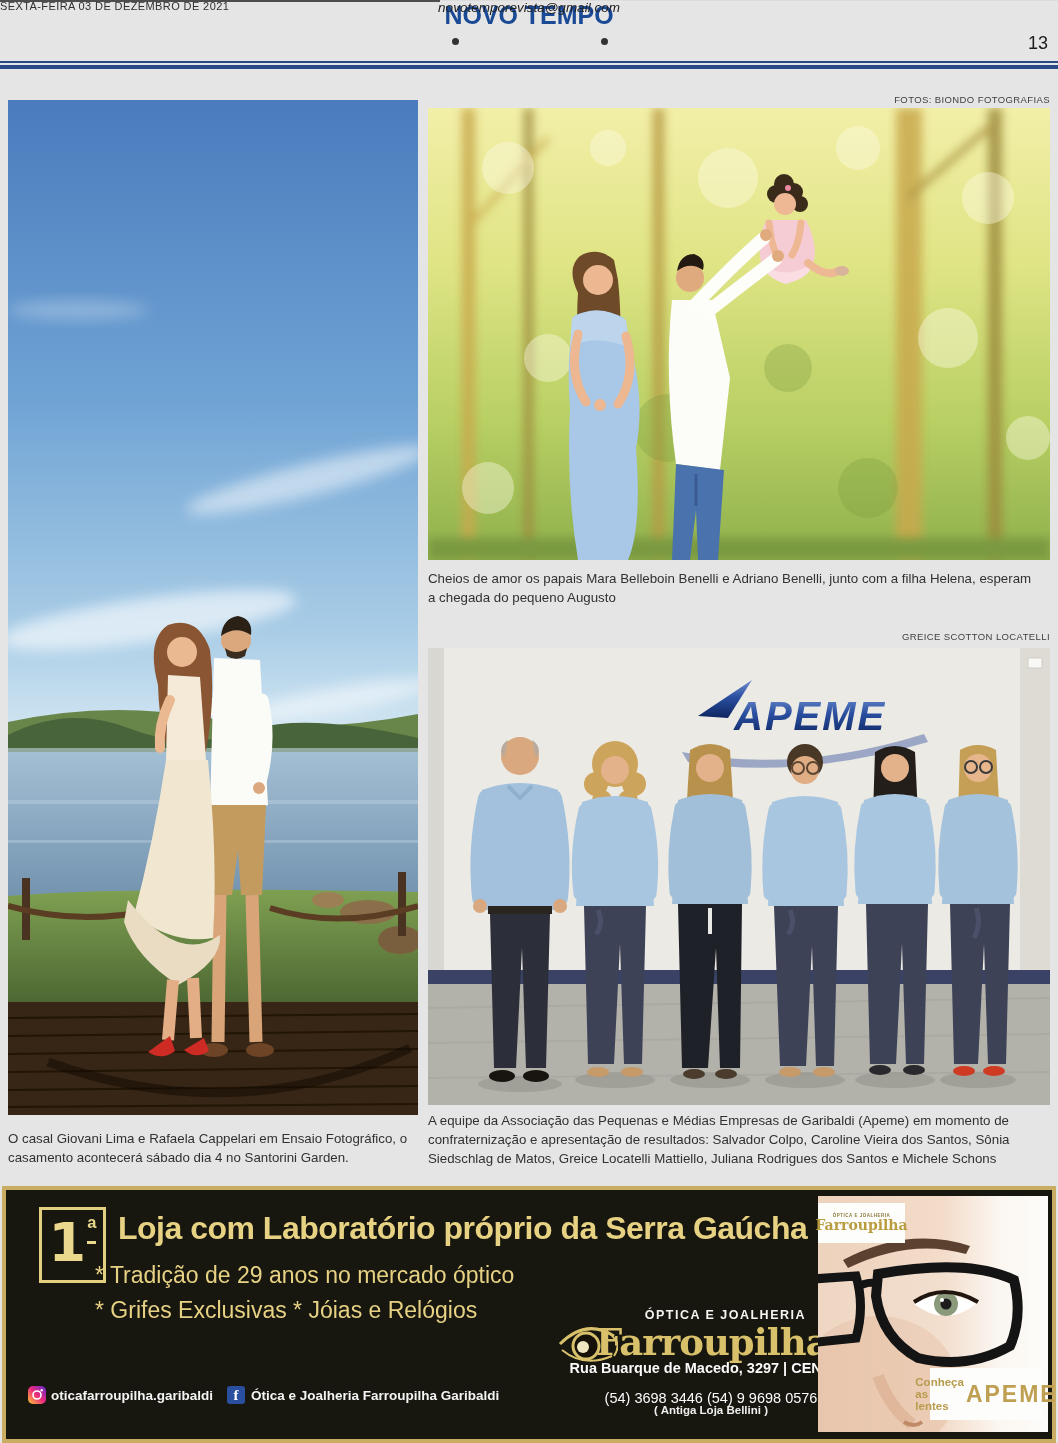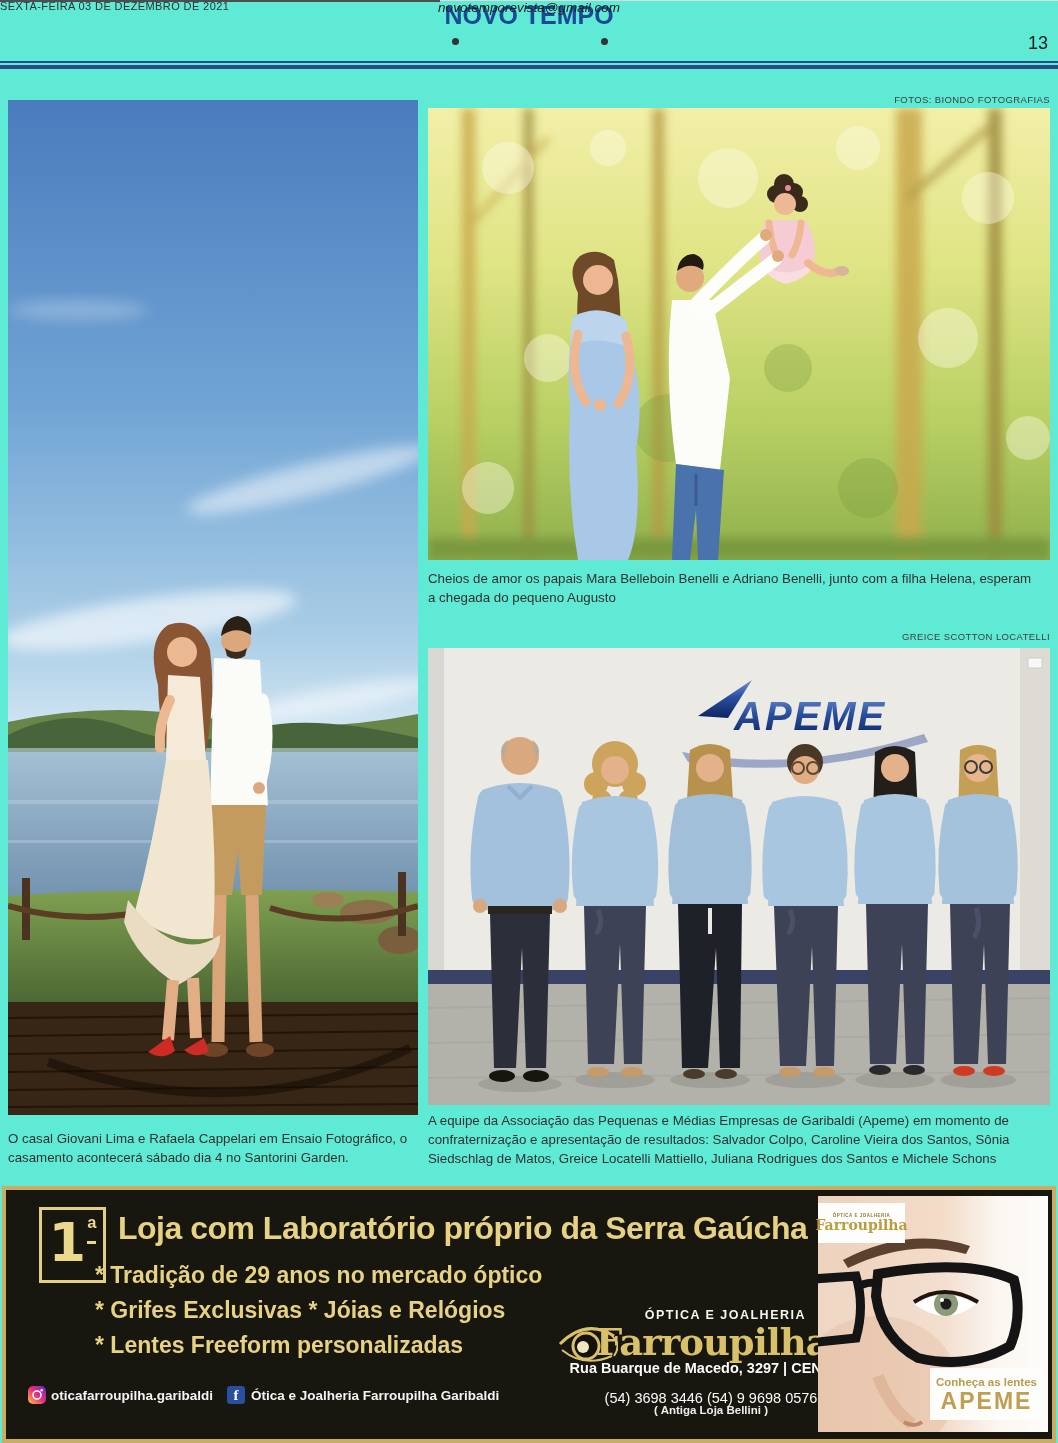--- a/index.html
+++ b/index.html
@@ -1,16 +1,16 @@
 <!DOCTYPE html>
 <html><head>
 <meta charset="utf-8">
 <style>
   html,body{margin:0;padding:0;background:#ffffff;}
-  .page{position:relative;width:1058px;height:1443px;background:#5eead4;overflow:hidden;
+  .page{position:relative;width:1058px;height:1443px;background:#e5e5e5;overflow:hidden;
         font-family:"Liberation Sans",sans-serif;color:#2e2e2e;}
   .abs{position:absolute;}
 
   
   .topline{left:0;top:21;width:1058px;height:1px;background:#dcdcdc;}
   .date{left:8;top:38;font-size:11px;letter-spacing:.4px;color:#2f2f2f;}
   .masthead{left:0;top:20;width:1058px;text-align:center;font-size:26px;font-weight:bold;
             color:#1a4a96;letter-spacing:0;transform:scaleX(.96);}
   .email{left:0;top:50;width:1058px;text-align:center;font-style:italic;font-size:13.5px;color:#222;}
   .rule{height:2px;background:#4d4d4d;top:41;}
@@ -38,21 +38,21 @@
 
   
   .ad{left:2px;top:1186px;width:1046px;height:249px;background:#17160f;border:4px solid #c8ad62;}
   .gold{color:#e7d283;}
   .badge{left:33px;top:17px;width:61px;height:70px;border:3px solid #e2cf7f;
          display:flex;align-items:flex-start;justify-content:center;}
   .badge .num{font-family:"DejaVu Sans",sans-serif;font-size:54px;font-weight:bold;line-height:66px;color:#ead88c;}
   .badge .ord{font-size:25px;font-weight:bold;color:#ead88c;border-bottom:3px solid #ead88c;
               margin-top:6px;margin-left:1px;line-height:25px;}
   .headline{left:112px;top:20px;font-size:32px;font-weight:bold;letter-spacing:-.5px;white-space:nowrap;}
-  .bullet{left:89px;font-size:23px;font-weight:bold;white-space:nowrap;}
+  .bullet{left:89px;font-size:23px;font-weight:normal;white-space:nowrap;}
   .b1{top:72px;} .b2{top:107px;} .b3{top:142px;}
   .soc-ig-icon{left:22px;top:196px;width:18px;height:18px;}
   .soc-ig-text{left:45px;top:198px;font-size:13.5px;font-weight:bold;color:#f4f4f4;}
   .soc-fb-icon{left:221px;top:196px;width:18px;height:18px;background:#2a4f9e;border-radius:3px;
                color:#fff;font-weight:bold;font-size:15px;text-align:center;line-height:18px;
                font-family:"Liberation Serif",serif;}
   .soc-fb-text{left:245px;top:198px;font-size:13.5px;font-weight:bold;color:#f4f4f4;}
 
   .brand-tagline{left:600px;top:118px;width:200px;text-align:right;font-size:12.5px;font-weight:bold;
                  color:#f5f5f0;letter-spacing:1.5px;}
@@ -62,21 +62,21 @@
   .ad-address{left:560px;top:170px;width:290px;text-align:center;font-size:14.5px;font-weight:bold;color:#fafafa;white-space:nowrap;}
   .ad-note{left:560px;top:187px;width:290px;text-align:center;font-size:11.5px;font-weight:bold;color:#eee;margin-top:27px;}
   .ad-phones{left:560px;top:200px;width:290px;text-align:center;font-size:14.5px;font-weight:normal;color:#fafafa;white-space:nowrap;}
 
   .ad-photo{left:812px;top:6px;width:230px;height:236px;}
   .mini-logo{left:812px;top:13px;width:87px;height:40px;background:#fdfdfb;
              display:flex;flex-direction:column;align-items:center;justify-content:center;}
   .mini-tag{font-size:4.5px;font-weight:bold;color:#8a7a3a;letter-spacing:.5px;}
   .mini-word{font-family:"DejaVu Serif",serif;font-weight:bold;font-size:14px;color:#b99c3f;line-height:15px;}
   .allmax{left:924px;top:178px;width:113px;height:52px;background:#fdfdfb;
-          display:flex;flex-direction:column;align-items:center;justify-content:center;gap:2px;}
+          display:flex;flex-direction:row;align-items:center;justify-content:center;gap:2px;}
   .allmax .l1{font-size:11.5px;font-weight:bold;color:#b89b4e;}
   .allmax .l2{font-size:23px;font-weight:bold;color:#bfa052;letter-spacing:2px;line-height:22px;}
 </style>
 </head>
 <body>
 
 <div class="page">
 
   <div class="abs topline"></div>
   <div class="abs date">SEXTA-FEIRA 03 DE DEZEMBRO DE 2021</div>
@@ -379,21 +379,20 @@
   <div class="abs ad">
 
     <div class="abs badge">
       <span class="num">1</span>
       <span class="ord">ª</span>
     </div>
 
     <div class="abs headline gold">Loja com Laboratório próprio da Serra Gaúcha</div>
     <div class="abs bullet gold b1">* Tradição de 29 anos no mercado óptico</div>
     <div class="abs bullet gold b2">* Grifes Exclusivas  * Jóias e Relógios</div>
-    <div class="abs bullet gold b3">* Lentes Freeform personalizadas</div>
 
     <svg class="abs soc-ig-icon" viewBox="0 0 18 18">
       <defs>
         <linearGradient id="igG" x1="0" y1="1" x2="1" y2="0">
           <stop offset="0" stop-color="#f9ce34"></stop>
             <stop offset=".5" stop-color="#ee2a7b"></stop>
             <stop offset="1" stop-color="#6228d7"></stop>
         </linearGradient>
       </defs>
       <rect x="0" y="0" width="18" height="18" rx="5" fill="url(#igG)"></rect>

